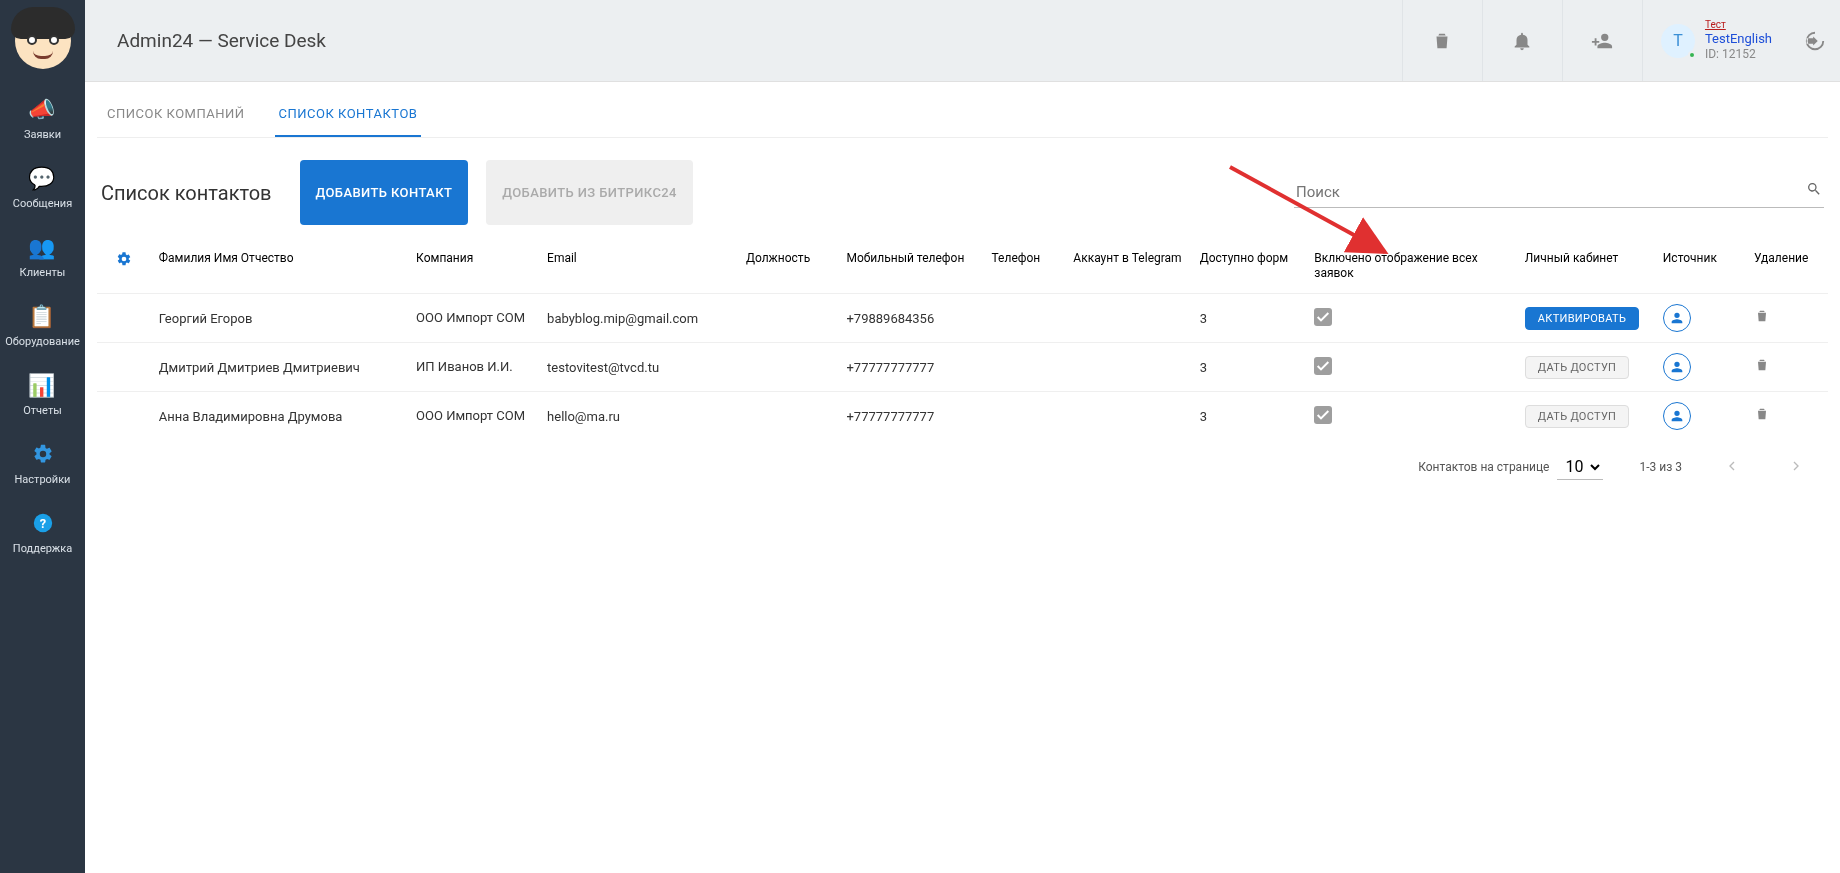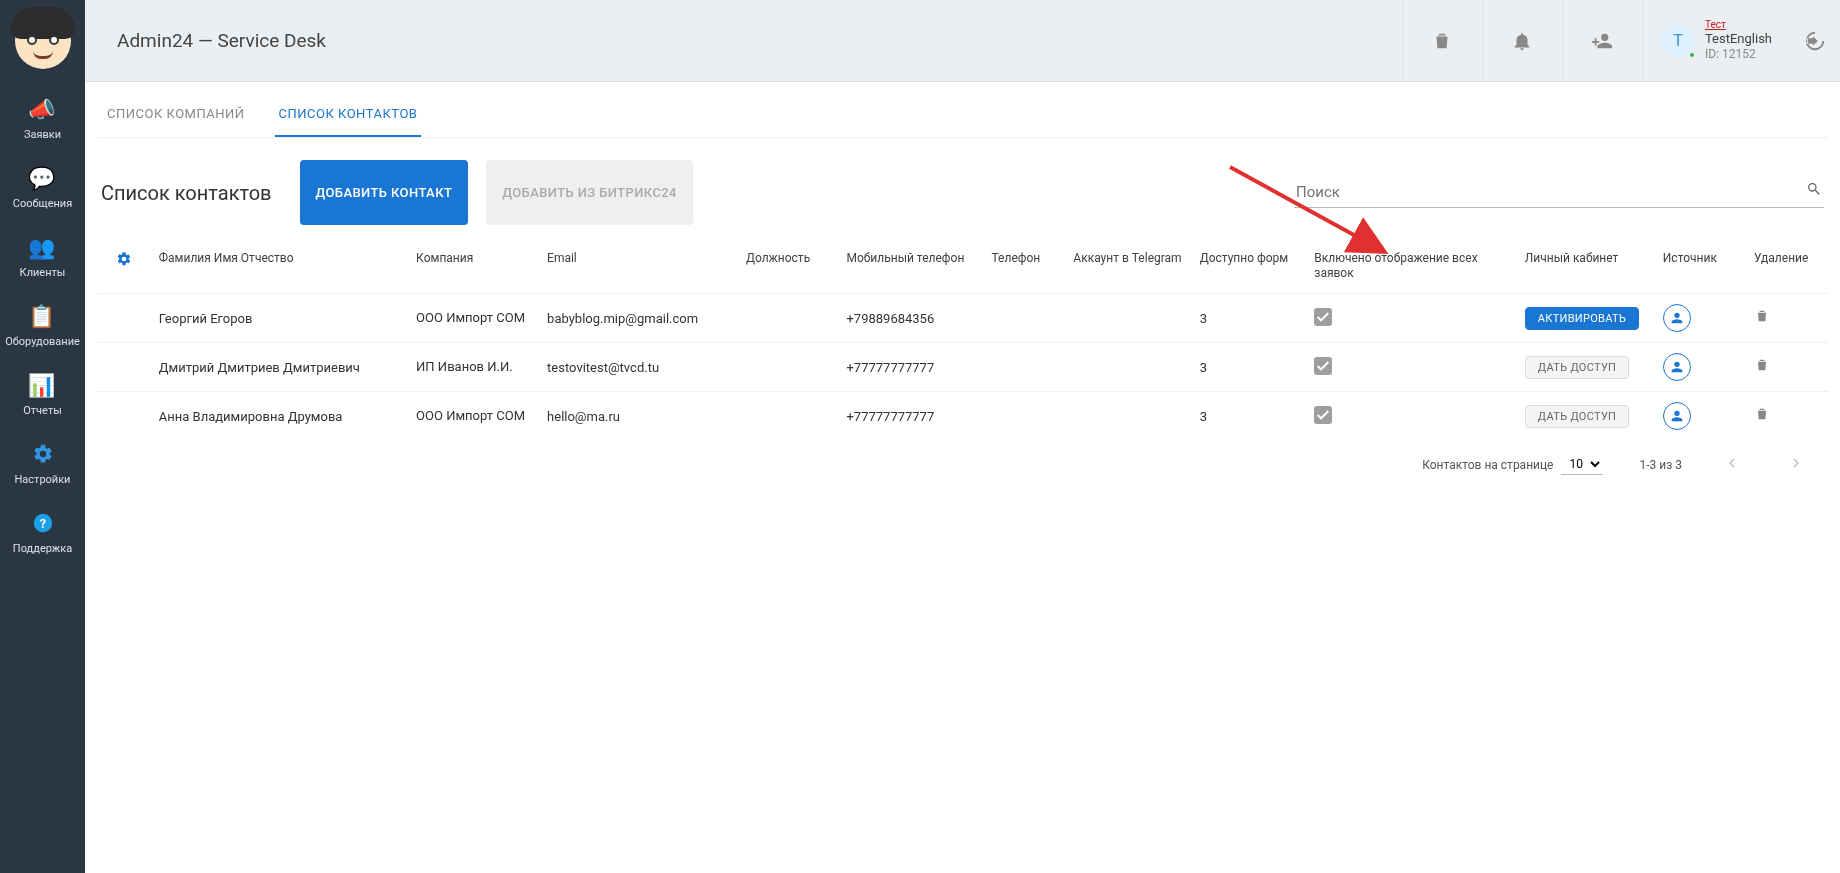--- a/index.html
+++ b/index.html
@@ -25,55 +25,55 @@
   .topbar { height:82px; background:#eceff1; display:flex; align-items:center; padding-left:32px; border-bottom:1px solid #e0e0e0; }
   .app-title{ font-size:19px; font-weight:400; color:#444; }
   .top-right { margin-left:auto; display:flex; align-items:stretch; height:100%; }
   .top-btn{ width:80px; display:flex; align-items:center; justify-content:center; color:#888; cursor:pointer; border-left:1px solid #e0e4e7; }
   .top-btn.logout{ width:50px; border-left:none; }
   .user-block{ display:flex; align-items:center; border-left:1px solid #e0e4e7; padding:0 18px; gap:10px; }
   .user-avatar{ width:34px; height:34px; border-radius:50%; background:#dff1ff; color:#3a8fd6; display:flex; align-items:center; justify-content:center; font-size:16px; position:relative; }
   .user-status-dot{ position:absolute; bottom:-1px; right:-1px; width:8px;height:8px; border-radius:50%; background:#36b452; border:2px solid #eceff1; }
   .user-texts{ display:flex; flex-direction:column; font-size:13px; line-height:1.25; }
   .user-texts a{ color:#b91c1c; text-decoration:underline; font-size:10px; }
-  .user-texts .sub{ color:#404040; }
+  .user-texts .sub{ color:#1d4ed8; }
   .user-texts .id{ color:#888; font-size:12px; }
 
   .content{ padding:0 12px; }
   .tabs{ display:flex; gap:26px; padding:14px 0 0 6px; border-bottom:1px solid #eee; }
   .tab{ font-size:13px; letter-spacing:.5px; padding:10px 4px 14px; color:#888; cursor:pointer; text-transform:uppercase; border-bottom:2px solid transparent; }
   .tab.active{ color:#1976d2; border-bottom-color:#1976d2; }
 
   .toolbar{ display:flex; align-items:center; gap:18px; padding:22px 4px 8px; }
   .page-head{ font-size:20px; font-weight:400; color:#333; margin-right:10px; }
   .btn{ font-size:13px; font-weight:500; letter-spacing:.4px; padding:25px 16px; border-radius:4px; cursor:pointer; border:none; text-transform:uppercase; }
   .btn.primary{ background:#1976d2; color:#fff; }
   .btn.disabled{ background:#efefef; color:#aaa; cursor:default; }
   .search-box{ margin-left:auto; display:flex; align-items:flex-end; border-bottom:1px solid #bbb; width:530px; padding:4px 2px 6px; }
   .search-box input{ flex:1; border:none; outline:none; font-size:15px; background:transparent; color:#555; }
   .search-box .sico{ color:#666; }
 
   
   table{ width:100%; border-collapse:collapse; margin-top:8px; table-layout:fixed; }
-  thead th{ text-align:left; font-size:12px; font-weight:400; color:#404040; padding:10px 8px 12px; vertical-align:top; line-height:1.25; }
+  thead th{ text-align:left; font-size:12px; font-weight:400; color:#000000; padding:10px 8px 12px; vertical-align:top; line-height:1.25; }
   thead th:first-child{ width:46px; text-align:center; }
   tbody td{ font-size:13px; color:#333; padding:10px 8px; border-top:1px solid #efefef; vertical-align:middle; }
   tbody td.company{ line-height:1.3; }
   .gear-head{ color:#1976d2; font-size:16px; }
   .chk{ width:18px;height:18px; background:#9e9e9e; border-radius:3px; display:inline-flex; align-items:center; justify-content:center; color:#fff; font-size:12px; }
   .pill{ display:inline-block; padding:4px 12px; border-radius:4px; font-size:11px; letter-spacing:.3px; text-transform:uppercase; }
   .pill.activate{ background:#1976d2; color:#fff; border:1px solid #1976d2; }
   .pill.grant{ background:#f4f4f4; color:#666; border:1px solid #ddd; }
   .src-btn{ width:28px;height:28px; border:1.5px solid #1976d2; color:#1976d2; border-radius:50%; display:inline-flex; align-items:center; justify-content:center; font-size:14px; cursor:pointer; }
   .del-ico{ color:#888; font-size:15px; cursor:pointer; }
 
   .pager{ display:flex; justify-content:flex-end; align-items:center; gap:36px; padding:14px 18px 18px; font-size:12px; color:#555; }
   .pager .pg-arrow{ color:#bbb; cursor:pointer; padding:0 6px; }
   .pager .pp{ display:flex; align-items:center; gap:8px; }
-  .pager select{ border:none; border-bottom:1px solid #bbb; background:transparent; font-size:12px; padding:2px 4px; }
+  .pager select{ border:none; border-bottom:1px solid #bbb; background:transparent; font-size:16px; padding:2px 4px; }
 
   
   .annot-arrow{ position:absolute; z-index:50; pointer-events:none; }
 
   .pos-rel{ position:relative; }
 
   svg.ico{ width:22px; height:22px; fill:currentColor; }
   svg.ico-s{ width:16px; height:16px; fill:currentColor; }
 </style>
 </head>

